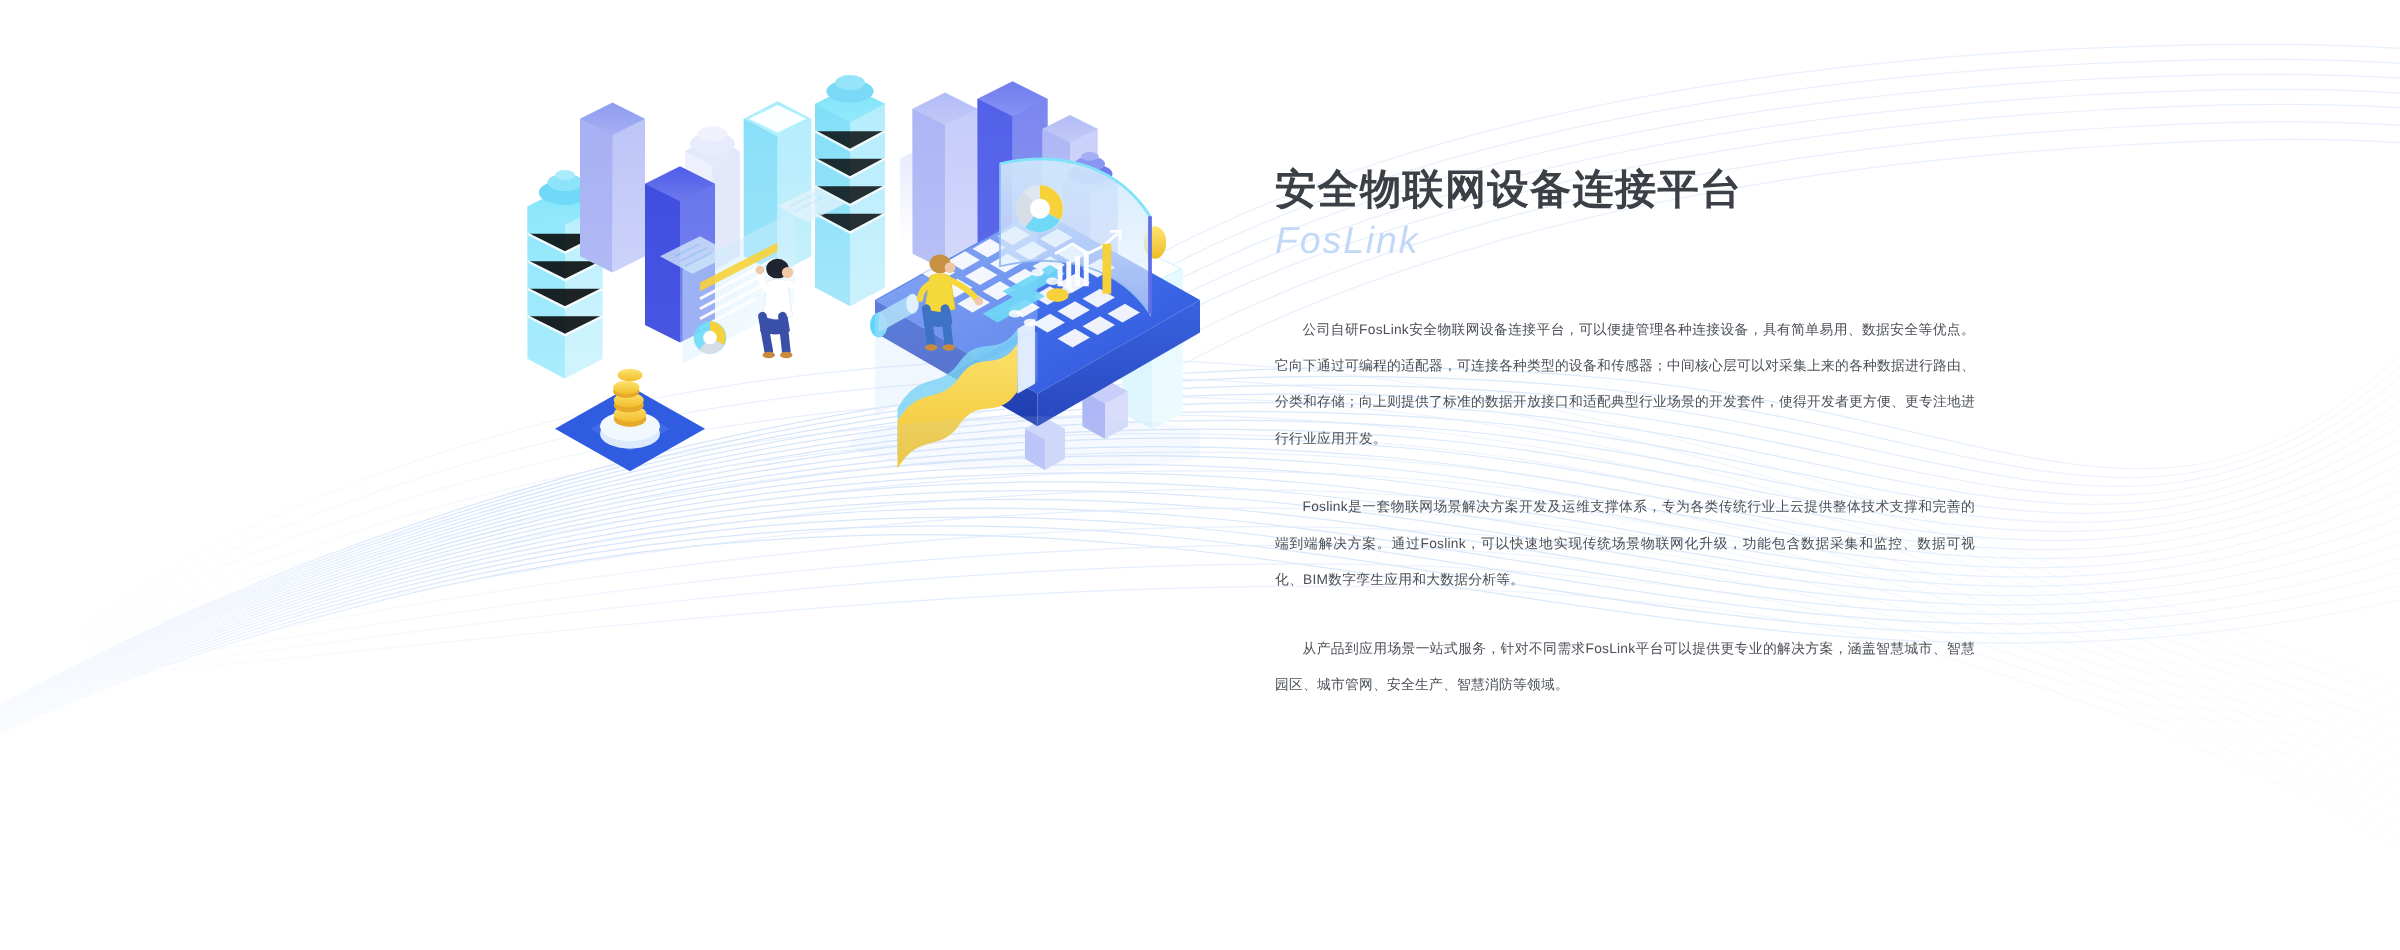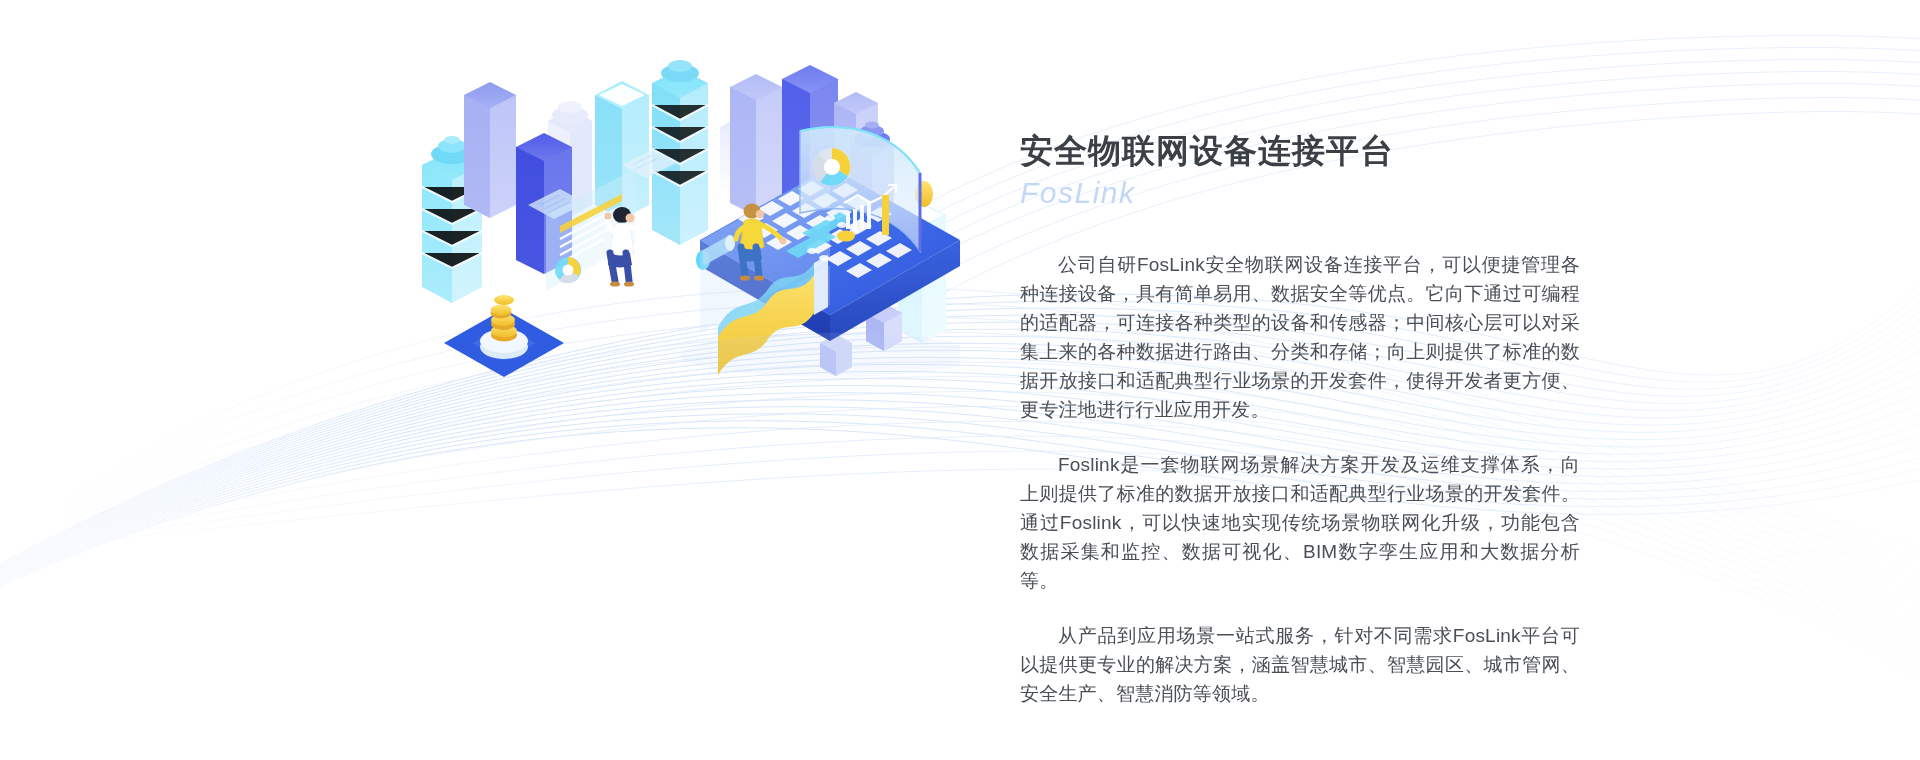--- a/index.html
+++ b/index.html
@@ -52,21 +52,21 @@
     font-size:30px;
     font-weight:400;
     color:#c3d7f7;
     letter-spacing:1.5px;
     line-height:1.35;
     margin-top:2px;
     font-style:italic;
   }
   .body-copy { margin-top:36px; }
   .para {
-    font-size:19px;
+    font-size:11px;
     line-height:29px;
     color:#4a4f57;
     text-align:justify;
     text-indent:2em;
     margin-bottom:26px;
     letter-spacing:0.2px;
   }
   .para:last-child { margin-bottom:0; }
 </style>
 </head>
@@ -472,18 +472,18 @@
       <ellipse cx="430" cy="300" rx="150" ry="22" fill="#b9cdf5" opacity="0.13"></ellipse>
     </svg>
   </div>
 
   <div class="text-panel">
     <h1 class="page-title">安全物联网设备连接平台</h1>
     <div class="page-subtitle">FosLink</div>
 
     <div class="body-copy">
       <p class="para">公司自研FosLink安全物联网设备连接平台，可以便捷管理各种连接设备，具有简单易用、数据安全等优点。它向下通过可编程的适配器，可连接各种类型的设备和传感器；中间核心层可以对采集上来的各种数据进行路由、分类和存储；向上则提供了标准的数据开放接口和适配典型行业场景的开发套件，使得开发者更方便、更专注地进行行业应用开发。</p>
-      <p class="para">Foslink是一套物联网场景解决方案开发及运维支撑体系，向上则提供了标准的数据开放接口和适配典型行业场景的开发套件。通过Foslink，可以快速地实现传统场景物联网化升级，功能包含数据采集和监控、数据可视化、BIM数字孪生应用和大数据分析等。</p>
+      <p class="para">Foslink是一套物联网场景解决方案开发及运维支撑体系，专为各类传统行业上云提供整体技术支撑和完善的端到端解决方案。通过Foslink，可以快速地实现传统场景物联网化升级，功能包含数据采集和监控、数据可视化、BIM数字孪生应用和大数据分析等。</p>
       <p class="para">从产品到应用场景一站式服务，针对不同需求FosLink平台可以提供更专业的解决方案，涵盖智慧城市、智慧园区、城市管网、安全生产、智慧消防等领域。</p>
     </div>
   </div>
 
 </div>
 
 </body></html>

